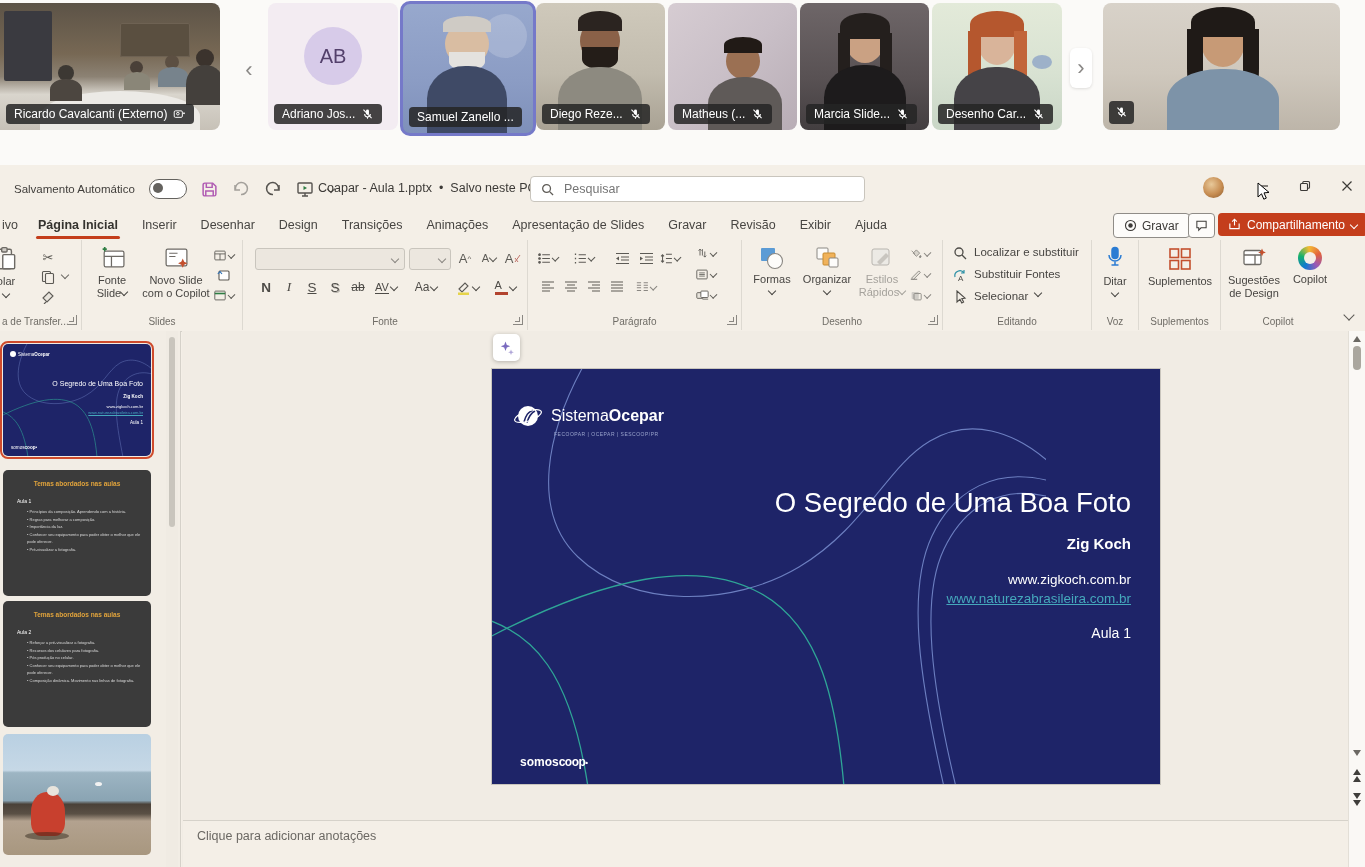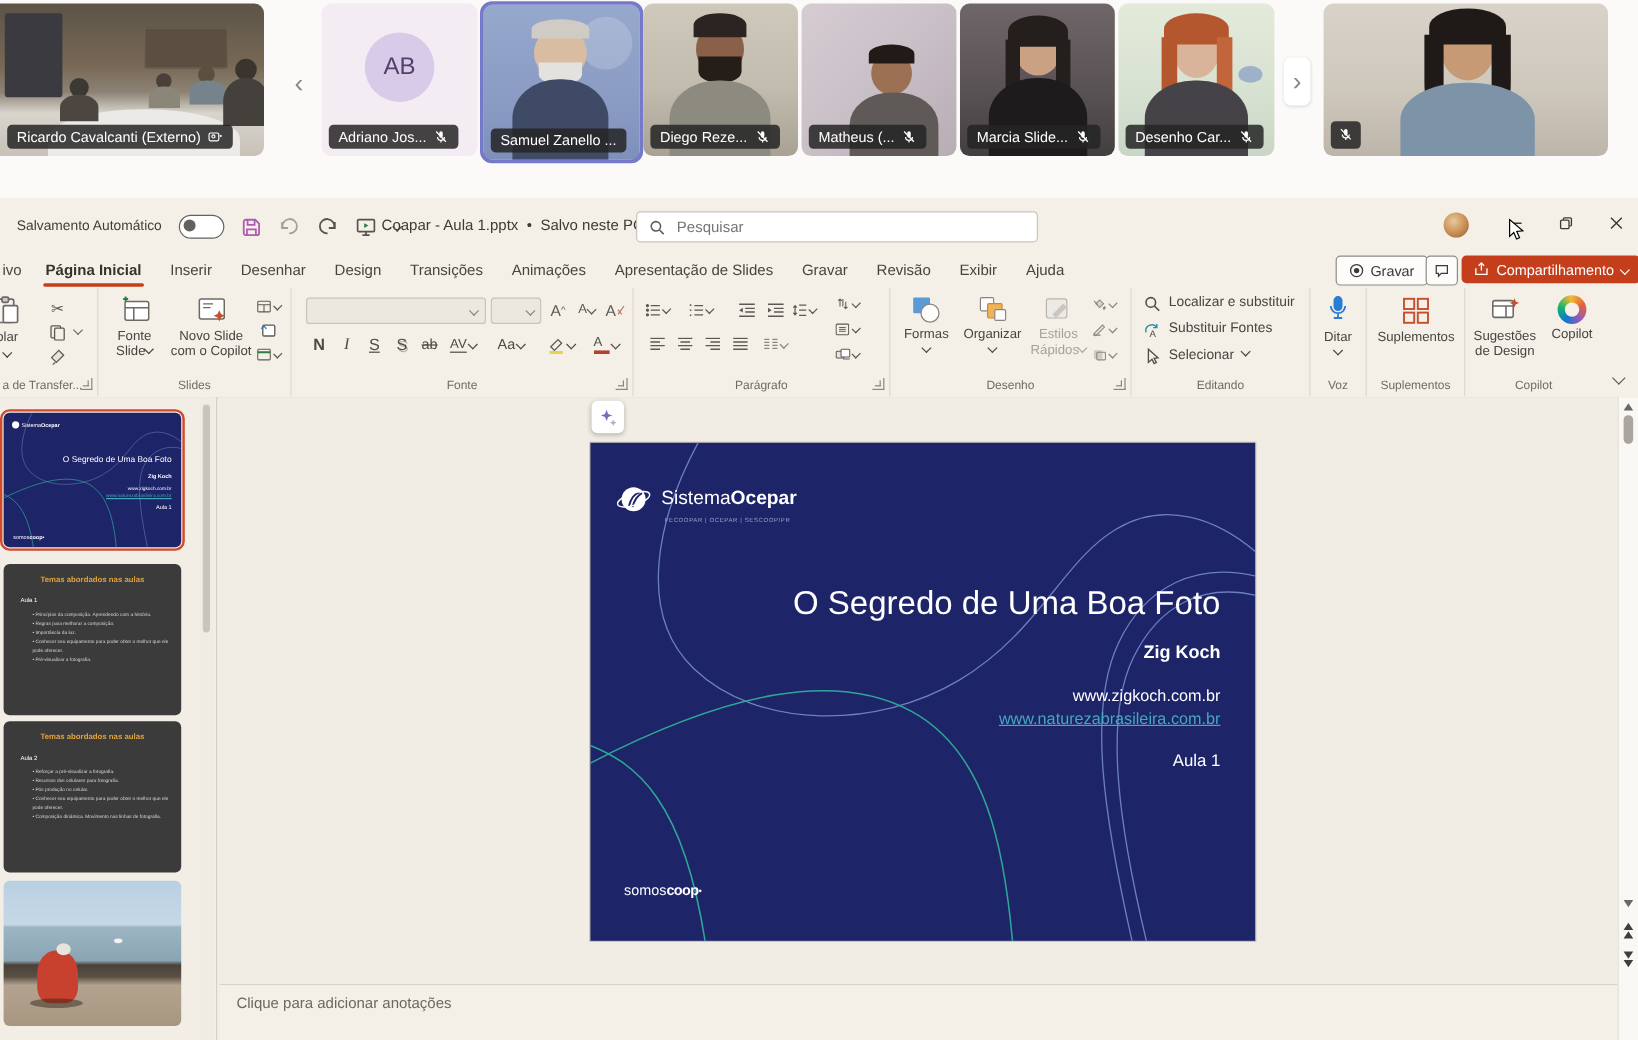--- a/index.html
+++ b/index.html
@@ -41,21 +41,21 @@
   .smallic{position:absolute;width:20px;height:18px;display:flex;align-items:center;justify-content:center;color:#5c5a55;}
   .fontbox{position:absolute;top:8px;height:20px;background:#ece7df;border:1px solid #c9c5bd;border-radius:3px;}
   .fbtn{position:absolute;top:36px;height:22px;display:flex;align-items:center;justify-content:center;
     font-size:13.5px;color:#4d4b47;width:22px;}
   .editrow{position:absolute;left:10px;display:flex;align-items:flex-start;gap:7px;font-size:11.5px;color:#474542;white-space:nowrap;}
   
   .thumbpanel{position:absolute;left:0;top:331px;width:181px;bottom:0;background:#f2ede5;border-right:1px solid #d5d1c9;box-sizing:border-box;}
   .thumb{position:absolute;left:3px;width:148px;height:112px;border-radius:5px;overflow:hidden;}
   .thumb.sel{outline:2px solid #cf4b2c;outline-offset:1px;}
   .editor{position:absolute;left:182px;top:331px;right:16px;bottom:0;background:#f1ece4;}
-  .slide{position:absolute;left:492px;top:369px;width:554px;height:415px;background:#1e2468;box-shadow:0 0 0 1px #c9c5bd;}
+  .slide{position:absolute;left:492px;top:369px;width:668px;height:415px;background:#1e2468;box-shadow:0 0 0 1px #c9c5bd;}
   .vsb{position:absolute;right:0;top:331px;width:16px;bottom:0;background:#faf8f5;border-left:1px solid #e3dfd7;}
   .tri{width:0;height:0;border-left:4px solid transparent;border-right:4px solid transparent;}
   .tri.up{border-bottom:6px solid #6b6863;}
   .tri.dn{border-top:6px solid #6b6863;}
   .mtxt{position:absolute;color:#fff;white-space:nowrap;}
   .ctit{position:absolute;width:100%;text-align:center;color:#e0a33c;font-weight:bold;font-size:6.5px;top:10px;}
   .cbul{font-size:4px;color:#d8d8d8;line-height:1.9;margin:0;padding:0 0 0 10px;list-style:none;}
   .cbul li::before{content:"• ";}
   .micpill{width:13px;height:13px;flex:0 0 auto;}
 </style>
@@ -810,21 +810,21 @@
         </svg>
       <span style="color:#fff;font-size:16px;"><span>Sistema</span><b>Ocepar</b></span>
     </div>
     <div class="abs" style="left:62px;top:62px;color:#9aa4cc;font-size:5px;letter-spacing:.5px;">FECOOPAR | OCEPAR | SESCOOP/PR</div>
 
     <div class="abs" style="right:29px;top:118px;color:#fff;font-size:27.5px;white-space:nowrap;">O Segredo de Uma Boa Foto</div>
     <div class="abs" style="right:29px;top:166px;color:#fff;font-size:15px;font-weight:bold;">Zig Koch</div>
     <div class="abs" style="right:29px;top:203px;color:#fff;font-size:13.5px;">www.zigkoch.com.br</div>
     <div class="abs" style="right:29px;top:222px;color:#45a8bc;font-size:13.5px;text-decoration:underline;">www.naturezabrasileira.com.br</div>
     <div class="abs" style="right:29px;top:256px;color:#fff;font-size:14px;">Aula 1</div>
-    <div class="abs" style="left:28px;top:366px;color:#fff;font-size:12px;">
+    <div class="abs" style="left:28px;top:386px;color:#fff;font-size:12px;font-weight:bold;">
       <span>somos</span><b style="letter-spacing:-.5px;">coop</b><span style="font-size:8px;vertical-align:1px;">•</span>
     </div>
   </div>
 
   <div class="abs" style="left:183px;top:820px;right:16px;height:1px;background:#d6d2ca;"></div>
   <div class="abs" style="left:183px;top:821px;right:16px;bottom:0;background:#f4efe7;">
     <div style="margin:8px 0 0 14px;font-size:12.5px;color:#6b6863;">Clique para adicionar anotações</div>
   </div>
 
   <div class="vsb">

